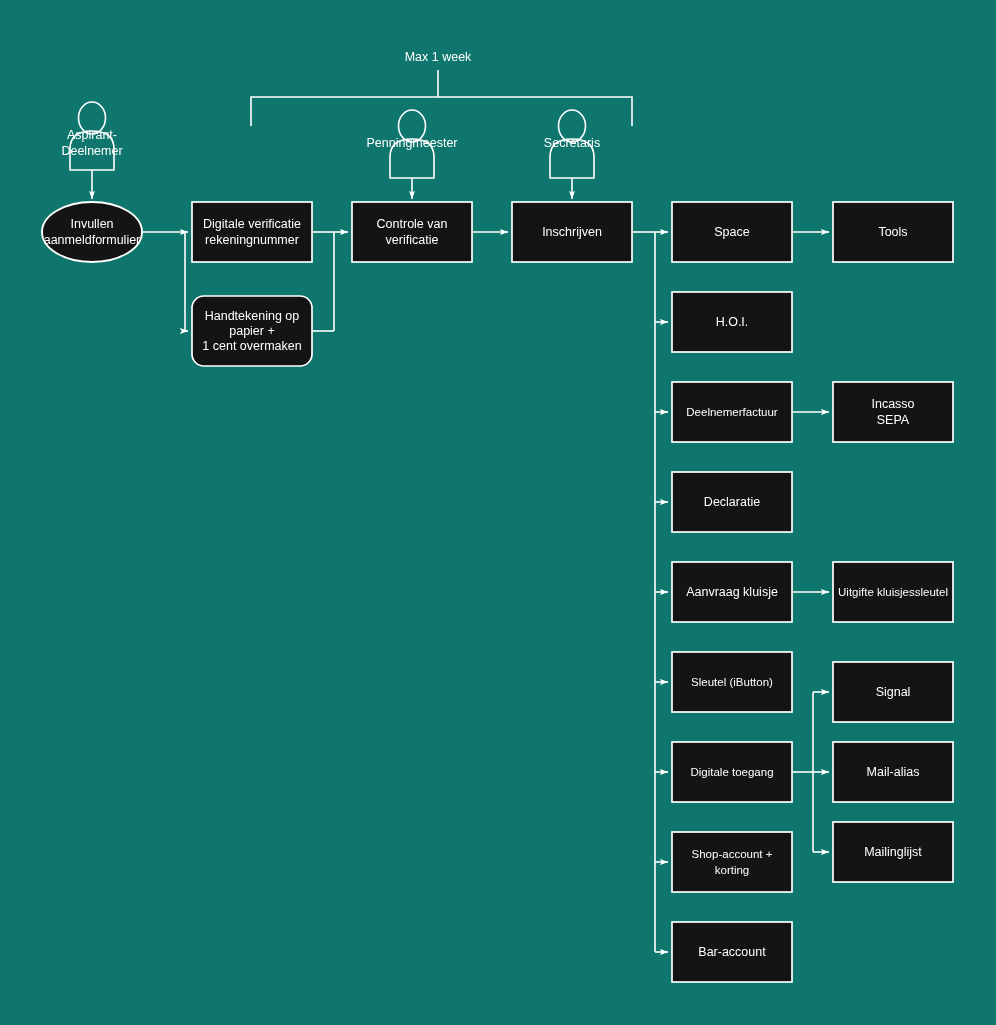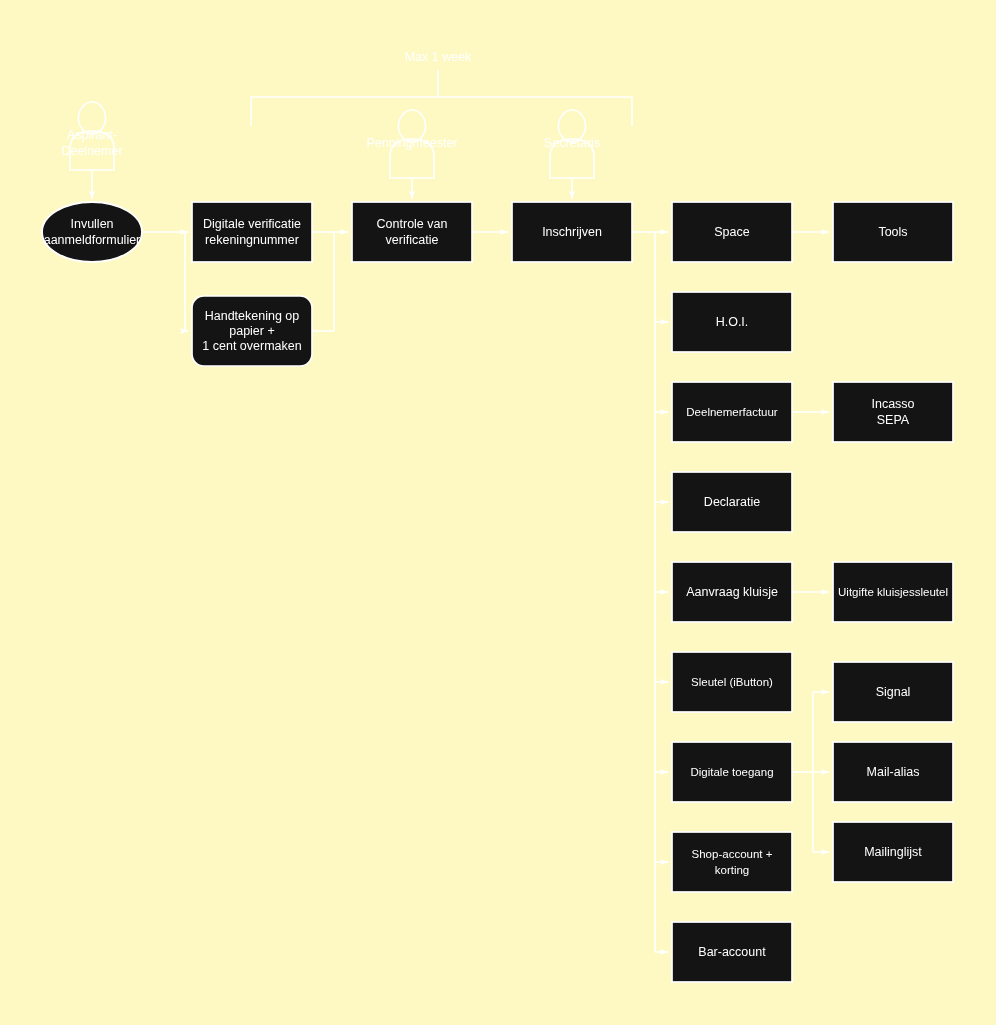--- a/index.html
+++ b/index.html
@@ -10,21 +10,21 @@
   body {
     width: 996px;
     height: 1025px;
     overflow: hidden;
     font-family: "Liberation Sans", sans-serif;
   }
   #stage {
     position: relative;
     width: 996px;
     height: 1025px;
-    background: #fef9c3;
+    background: #0f766e;
   }
   svg#diagram {
     position: absolute;
     left: 0;
     top: 0;
     width: 996px;
     height: 1025px;
     display: block;
   }
   .edge {

